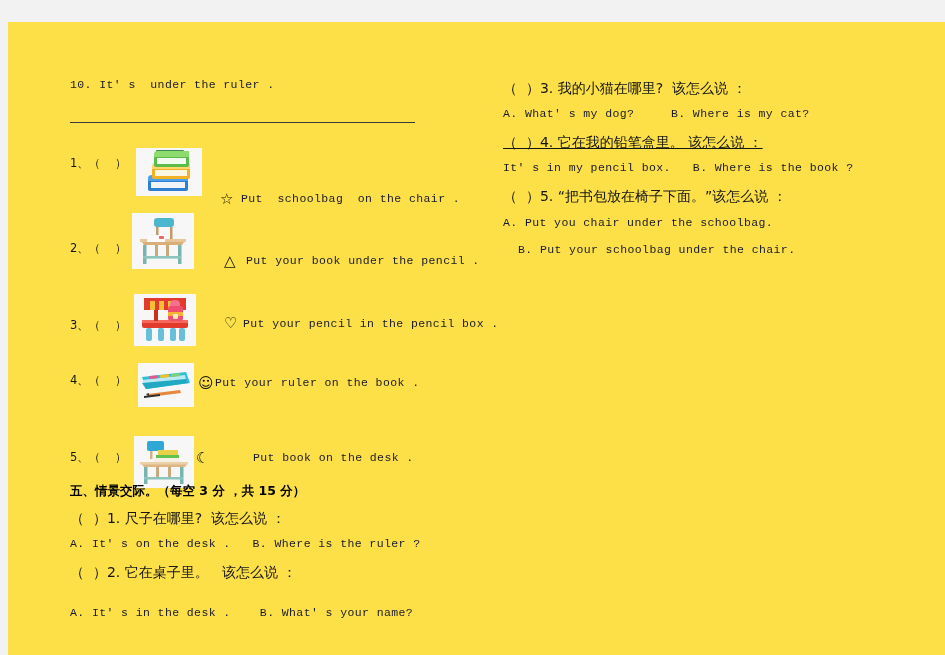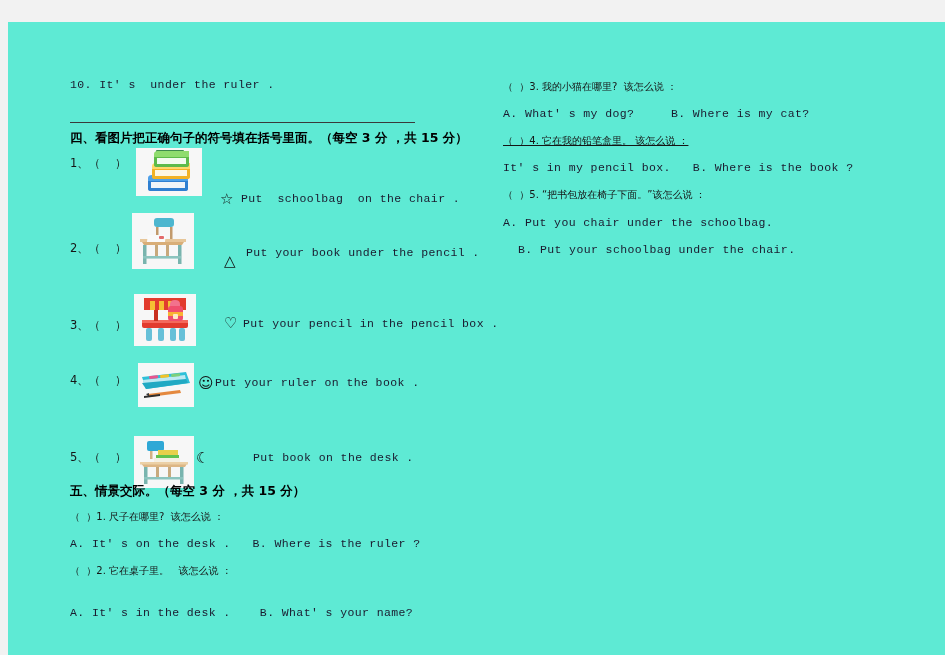--- a/index.html
+++ b/index.html
@@ -12,39 +12,39 @@
     height: 655px;
     overflow: hidden;
     font-family: "Liberation Serif", "DejaVu Serif", serif;
   }
   .page {
     position: absolute;
     left: 8px;
     top: 22px;
     width: 937px;
     height: 633px;
-    background: #5eead4;
+    background: #fde047;
   }
   .sheet {
     position: absolute;
     left: 0; top: 0;
     width: 937px; height: 633px;
   }
 
   
   .mono {
     font-family: "Liberation Mono", "DejaVu Sans Mono", monospace;
     font-size: 11.5px;
     color: #1a1a2e;
     letter-spacing: 0.4px;
     white-space: pre;
   }
   .cn {
     font-family: "DejaVu Sans", sans-serif;
-    font-size: 10px;
+    font-size: 14px;
     color: #151515;
     white-space: pre;
   }
   .heading {
     font-family: "DejaVu Sans", sans-serif;
     font-weight: bold;
     font-size: 12.5px;
     color: #000;
     white-space: pre;
   }
@@ -81,21 +81,20 @@
 
 <div class="page">
  <div class="sheet">
 
   <div class="col-left">
 
     <div class="abs mono" style="left:62px; top:56px;">10. It' s  under the ruler .</div>
 
     <hr class="rule" style="left:62px; top:100px; width:345px;">
 
-    <div class="abs heading" style="left:62px; top:108px;">四、看图片把正确句子的符号填在括号里面。（每空 3 分 ，共 15 分）</div>
 
     <div class="abs cn" style="left:62px; top:134px; font-size:11.5px;">1、（    ）</div>
 
     <div class="art" style="left:128px; top:126px; width:66px; height:48px;">
       <svg width="66" height="48" viewBox="0 0 66 48">
         <rect x="0" y="0" width="66" height="48" fill="#f7f7f7"></rect>
         <rect x="20" y="2" width="28" height="6" rx="1" fill="#3f8a4e"></rect>
         <rect x="21" y="3" width="26" height="2" fill="#7fc08c"></rect>
         <path d="M12 33 L12 41 Q12 43 15 43 L49 43 Q52 43 52 41 L52 33 Z" fill="#2f7fd1"></path>
         <path d="M12 30 Q12 27 16 27 L52 27 L52 33 L12 33 Z" fill="#4fa0e8"></path>
@@ -130,21 +129,21 @@
         <rect x="46" y="32" width="3.5" height="19" fill="#79b4ae"></rect>
         <rect x="23" y="32" width="3" height="12" fill="#c8a97c"></rect>
         <rect x="34" y="32" width="3" height="12" fill="#c8a97c"></rect>
         <rect x="11" y="43" width="38" height="2.6" fill="#8cc4be"></rect>
       </svg>
     </div>
 
     <div class="abs" style="left:216px; top:230px;">
       <span class="sym">△</span>
     </div>
-    <div class="abs mono" style="left:238px; top:224px;">Put your book under the pencil .</div>
+    <div class="abs mono" style="left:238px; top:232px;">Put your book under the pencil .</div>
 
     <div class="abs cn" style="left:62px; top:296px; font-size:11.5px;">3、（    ）</div>
 
     <div class="art" style="left:126px; top:272px; width:62px; height:52px;">
       <svg width="62" height="52" viewBox="0 0 62 52">
         <rect x="0" y="0" width="62" height="52" fill="#f7f7f7"></rect>
         <path d="M10 4 L52 4 L52 16 L10 16 Z" fill="#e23b2e"></path>
         <rect x="16" y="7" width="5" height="9" fill="#f5c033"></rect>
         <rect x="25" y="7" width="5" height="9" fill="#f5c033"></rect>
         <rect x="34" y="7" width="5" height="9" fill="#f5c033"></rect>

